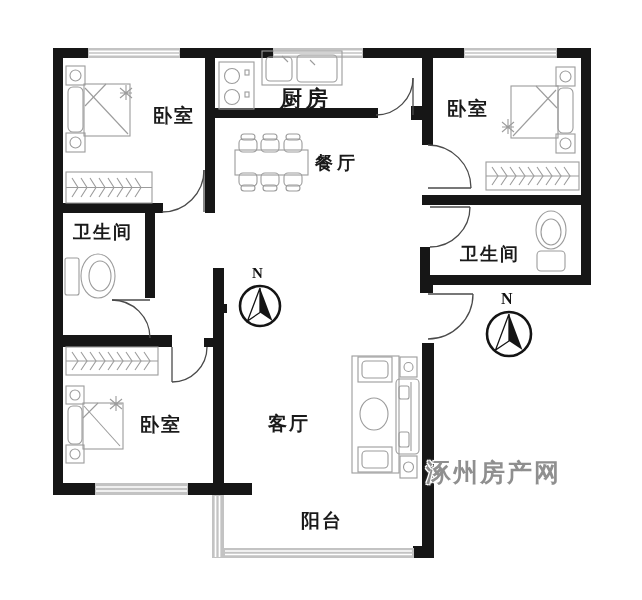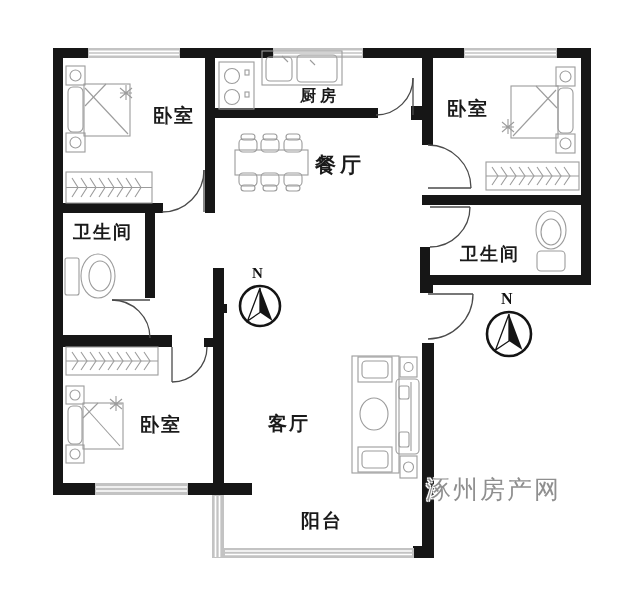--- a/index.html
+++ b/index.html
@@ -11,23 +11,23 @@
   .winline{stroke:#ffffff;stroke-width:1.7;fill:none;}
   .door{stroke:var(--door-line,#4a4a4a);stroke-width:1.3;fill:none;}
   .furn{stroke:var(--furniture-line,#9c9c9c);stroke-width:1.1;fill:none;}
   .compass-ring{stroke:#141414;stroke-width:2.6;fill:none;}
   .needle-r{fill:#141414;stroke:none;}
   .needle-l{fill:#ffffff;stroke:#141414;stroke-width:1.3;}
   .room-label{position:absolute;color:var(--label-text,#1a1a1a);font-weight:bold;
               white-space:nowrap;line-height:1;}
   .north-label{position:absolute;color:#111;font-family:"Liberation Serif","DejaVu Serif",serif;
                font-weight:bold;line-height:1;}
-  .wm{position:absolute;color:var(--watermark-text,#909090);font-weight:normal;white-space:nowrap;
+  .wm{position:absolute;color:var(--watermark-text,#909090);font-weight:bold;white-space:nowrap;
       line-height:1;letter-spacing:1px;
-      text-shadow:-1px -1px 0 #fff,1px -1px 0 #fff,-1px 1px 0 #fff,1px 1px 0 #fff,0 0 3px #fff;margin-top:17px;}
+      text-shadow:-1px -1px 0 #fff,1px -1px 0 #fff,-1px 1px 0 #fff,1px 1px 0 #fff,0 0 3px #fff;}
   .wm-site{left:426px;top:460px;font-size:25px;letter-spacing:2px;}
   .wm-url{left:378px;top:486px;font-size:16px;letter-spacing:0;}
 </style>
 </head>
 <body>
 
 <div id="stage">
 
   <svg id="plan-svg" width="642" height="600" viewBox="0 0 642 600">
 
@@ -225,22 +225,22 @@
       <path class="needle-r" d="M260,288 L272.5,321 L260,312.5 Z"></path>
     </g>
     <g>
       <circle class="compass-ring" cx="509" cy="334" r="22"></circle>
       <path class="needle-l" d="M509,314 L495.5,350 L509,341 Z"></path>
       <path class="needle-r" d="M509,314 L522.5,350 L509,341 Z"></path>
     </g>
   </svg>
 
   <div class="room-label" style="left:153px;top:106px;font-size:19px;letter-spacing:2px;">卧室</div>
-  <div class="room-label" style="left:300px;top:88px;font-size:16px;letter-spacing:4px;">厨房</div>
-  <div class="room-label" style="left:315px;top:154px;font-size:21px;letter-spacing:4px;">餐厅</div>
+  <div class="room-label" style="left:280px;top:88px;font-size:22px;letter-spacing:4px;">厨房</div>
+  <div class="room-label" style="left:315px;top:154px;font-size:18px;letter-spacing:4px;">餐厅</div>
   <div class="room-label" style="left:447px;top:99px;font-size:19px;letter-spacing:2px;">卧室</div>
   <div class="room-label" style="left:73px;top:223px;font-size:18px;letter-spacing:2px;">卫生间</div>
   <div class="room-label" style="left:460px;top:245px;font-size:18px;letter-spacing:2px;">卫生间</div>
   <div class="room-label" style="left:140px;top:415px;font-size:19px;letter-spacing:2px;">卧室</div>
   <div class="room-label" style="left:268px;top:414px;font-size:19px;letter-spacing:2px;">客厅</div>
   <div class="room-label" style="left:301px;top:511px;font-size:19px;letter-spacing:2px;">阳台</div>
 
   <div class="north-label" style="left:252px;top:266px;font-size:15px;">N</div>
   <div class="north-label" style="left:501px;top:291px;font-size:16px;">N</div>
 

